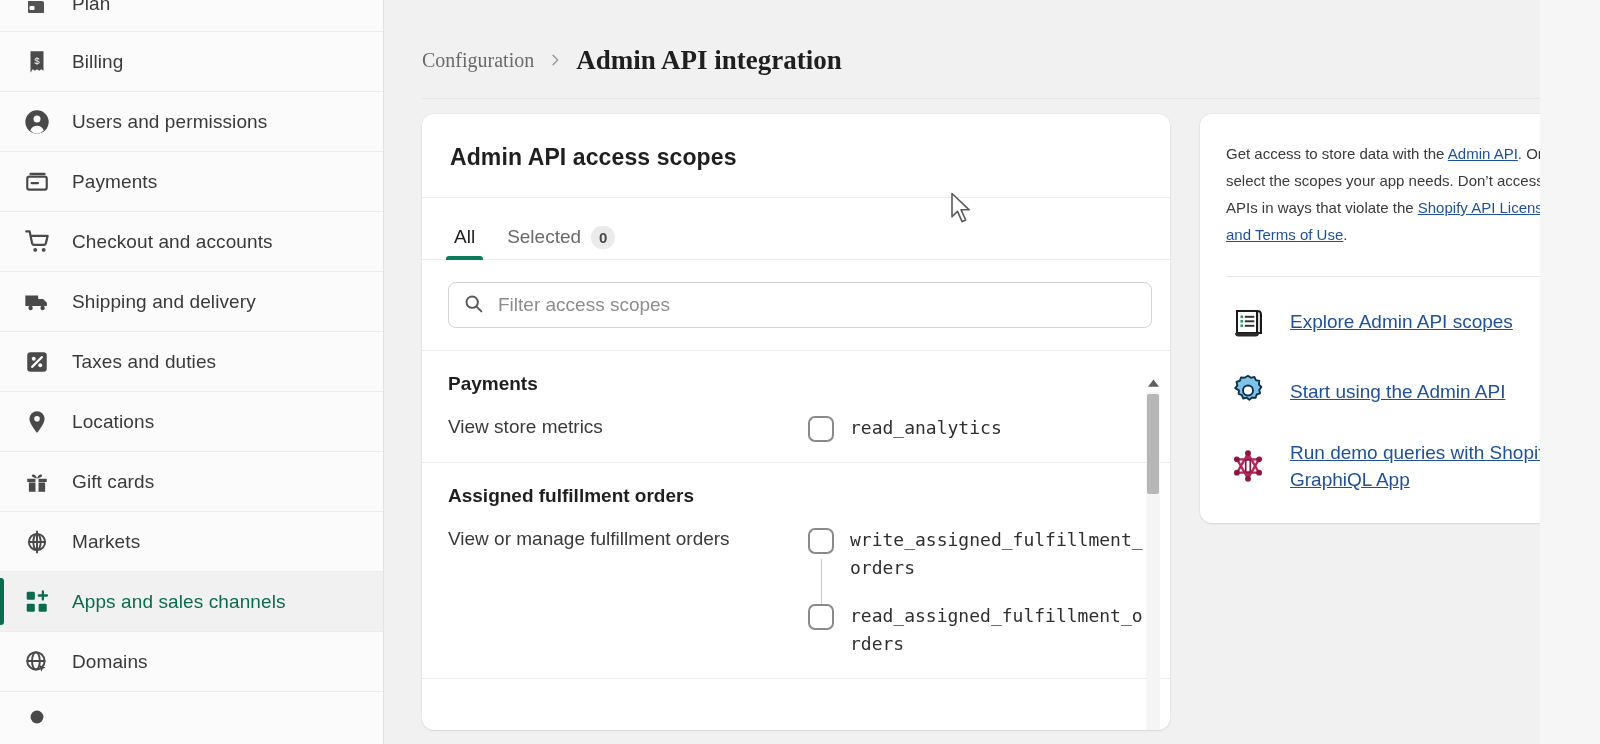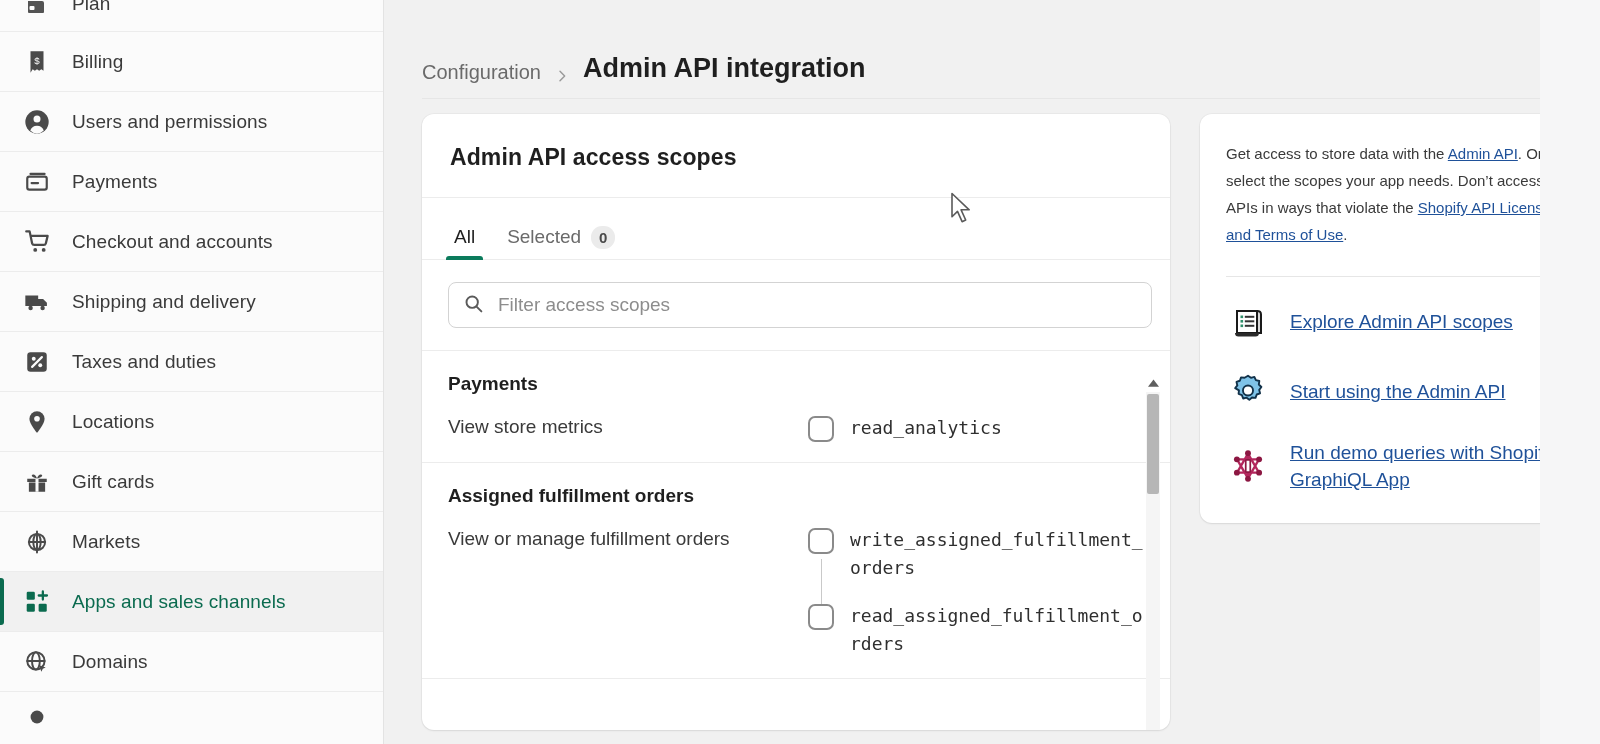--- a/index.html
+++ b/index.html
@@ -87,23 +87,24 @@
   .main {
     flex: 1 1 auto;
     height: 744px;
     background: #f1f1f1;
     position: relative;
     overflow: hidden;
   }
 
   .breadcrumb {
     display: flex;
-    align-items: flex-end;
+    align-items: center;
     padding: 36px 0 0 38px;
     height: 84px;
+    font-family: Liberation Serif, serif;
   }
   .bc-link {
     font-size: 20px;
     color: #6a6a6a;
     cursor: pointer;
     white-space: nowrap;
   }
   .bc-sep {
     margin: 0 13px;
     color: #9a9a9a;

